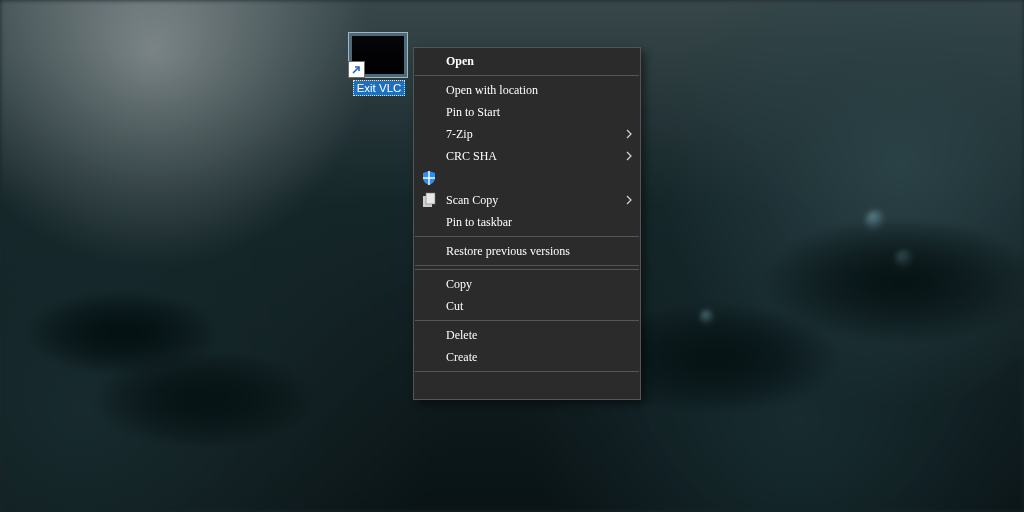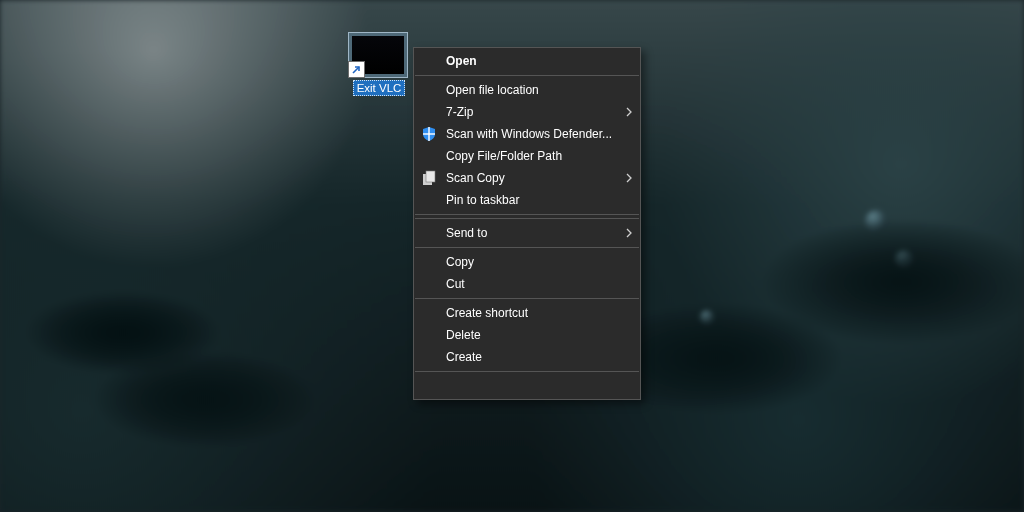--- a/index.html
+++ b/index.html
@@ -100,20 +100,21 @@
     box-shadow: 4px 4px 8px rgba(0,0,0,0.45);
     padding: 2px 0;
   }
   .cm-item {
     position: relative;
     height: 22px;
     line-height: 22px;
     padding: 0 28px 0 32px;
     white-space: nowrap;
     cursor: default;
+    font-family: Liberation Serif, serif;
   }
   .cm-item.bold { font-weight: 600; }
   .cm-sep {
     height: 0;
     margin: 3px 1px;
     border-top: 1px solid #555;
   }
   .cm-icon {
     position: absolute;
     left: 7px;
@@ -153,54 +154,54 @@
         <path d="M4 3 H8 V7" stroke="#2166c2" stroke-width="1.6" fill="none"></path>
       </svg>
     </div>
   </div>
   <span class="label">Exit VLC</span>
 </div>
 
 <div id="context-menu" class="context-menu">
     <div class="cm-item bold"><span>Open</span></div>
     <div class="cm-sep"></div>
-    <div class="cm-item"><span>Open file location</span></div>
+    <div class="cm-item"><span>Open with location</span></div>
+    <div class="cm-item"><span>Pin to Start</span></div>
     <div class="cm-item"><span>7-Zip</span><span class="cm-chevron">
         <svg viewBox="0 0 6 10">
           <path d="M1 1 L5 5 L1 9"></path>
         </svg>
       </span></div>
+    <div class="cm-item"><span>CRC SHA</span><span class="cm-chevron">
+        <svg viewBox="0 0 6 10">
+          <path d="M1 1 L5 5 L1 9"></path>
+        </svg>
+      </span></div>
     <div class="cm-item"><span class="cm-icon">
         <svg width="16" height="16" viewBox="0 0 16 16">
           <use href="#ico-defender"></use>
         </svg>
-      </span><span>Scan with Windows Defender...</span></div>
-    <div class="cm-item"><span>Copy File/Folder Path</span></div>
+      </span></div>
     <div class="cm-item"><span class="cm-icon">
         <svg width="16" height="16" viewBox="0 0 16 16">
           <use href="#ico-copy"></use>
         </svg>
       </span><span>Scan Copy</span><span class="cm-chevron">
         <svg viewBox="0 0 6 10">
           <path d="M1 1 L5 5 L1 9"></path>
         </svg>
       </span></div>
     <div class="cm-item"><span>Pin to taskbar</span></div>
     <div class="cm-sep"></div>
-    <div class="cm-sep"></div>
-    <div class="cm-item"><span>Send to</span><span class="cm-chevron">
-        <svg viewBox="0 0 6 10">
-          <path d="M1 1 L5 5 L1 9"></path>
-        </svg>
-      </span></div>
+    <div class="cm-item"><span>Restore previous versions</span></div>
+    <div class="cm-sep"></div>
     <div class="cm-sep"></div>
     <div class="cm-item"><span>Copy</span></div>
     <div class="cm-item"><span>Cut</span></div>
     <div class="cm-sep"></div>
-    <div class="cm-item"><span>Create shortcut</span></div>
     <div class="cm-item"><span>Delete</span></div>
     <div class="cm-item"><span>Create</span></div>
     <div class="cm-sep"></div>
     <div class="cm-item"></div>
   </div>
 
 <svg width="0" height="0" style="position:absolute">
   <defs>
     <g id="ico-dropbox">
       <polygon points="3,3 8,5.5 3,8 -2,5.5" fill="#2f8ef0" transform="translate(4,0)"></polygon>

